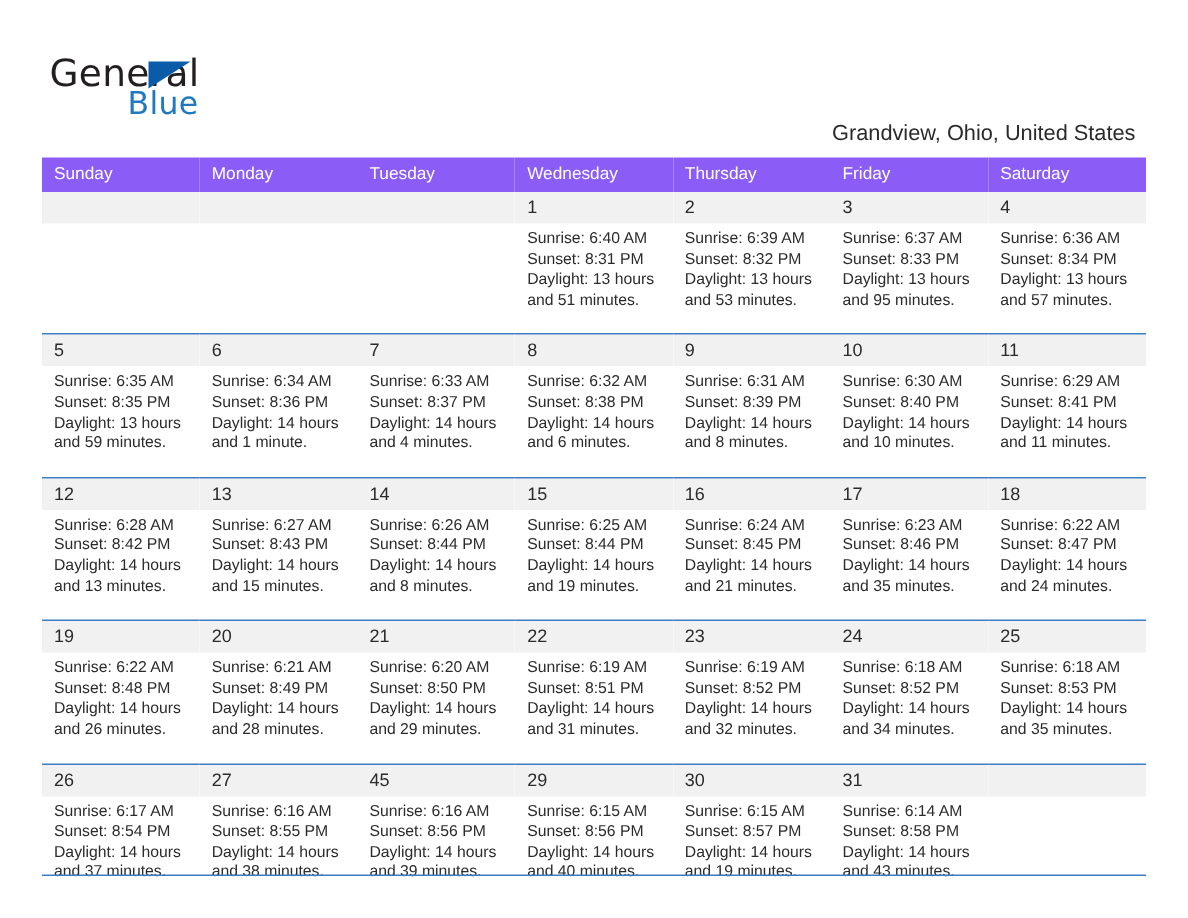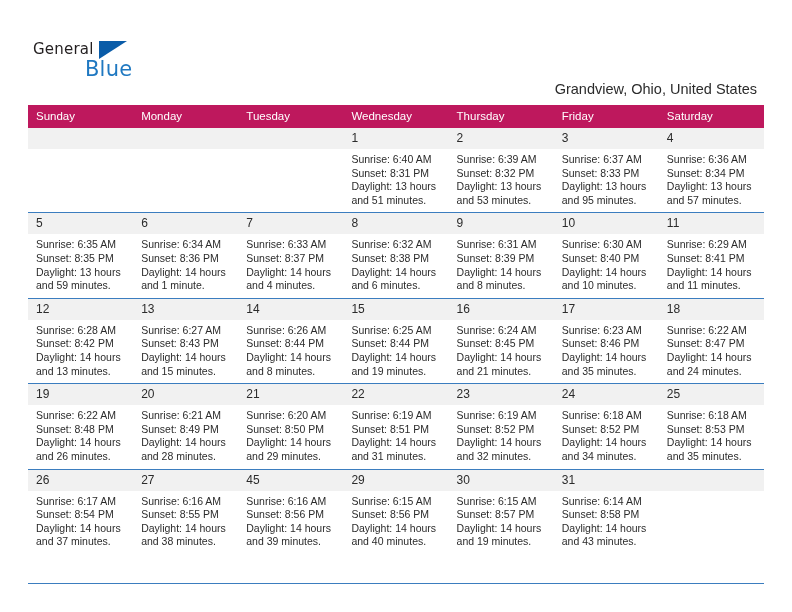--- a/index.html
+++ b/index.html
@@ -33,21 +33,21 @@
     position: absolute;
     left: 33px;
     top: 38px;
     width: 200px;
     height: 48px;
   }
   .logo-general {
     position: absolute;
     left: 0;
     top: 0;
-    font-size: 15px;
+    font-size: 25px;
     letter-spacing: .2px;
     color: #231f20;
     line-height: 22px;
     font-family: "DejaVu Sans", sans-serif;
     font-weight: 400;
   }
   .logo-blue {
     position: absolute;
     left: 52px;
     top: 20px;
@@ -92,21 +92,21 @@
   
   .calendar {
     position: absolute;
     left: 28px;
     top: 105px;
     width: 736px;
     border-collapse: collapse;
     table-layout: fixed;
   }
   .calendar th {
-    background: #be185d;
+    background: #8b5cf6;
     color: #ffffff;
     font-size: 11.5px;
     font-weight: normal;
     text-align: left;
     padding: 5px 0 5px 8px;
     height: 10px;
     line-height: 13px;
     border: none;
   }
   .calendar td {
@@ -125,21 +125,21 @@
     font-size: 12px;
     color: #2b2b2b;
     padding: 3px 0 4px 8px;
     line-height: 14px;
     height: 14px;
   }
   .daynum.empty {
     color: transparent;
   }
   .details {
-    padding: 4px 6px 5px 8px;
+    padding: 4px 6px 15px 8px;
     font-size: 10.5px;
     line-height: 13.6px;
     color: #2b2b2b;
   }
   .details div {
     white-space: nowrap;
   }
   .details .dl {
     white-space: normal;
   }

